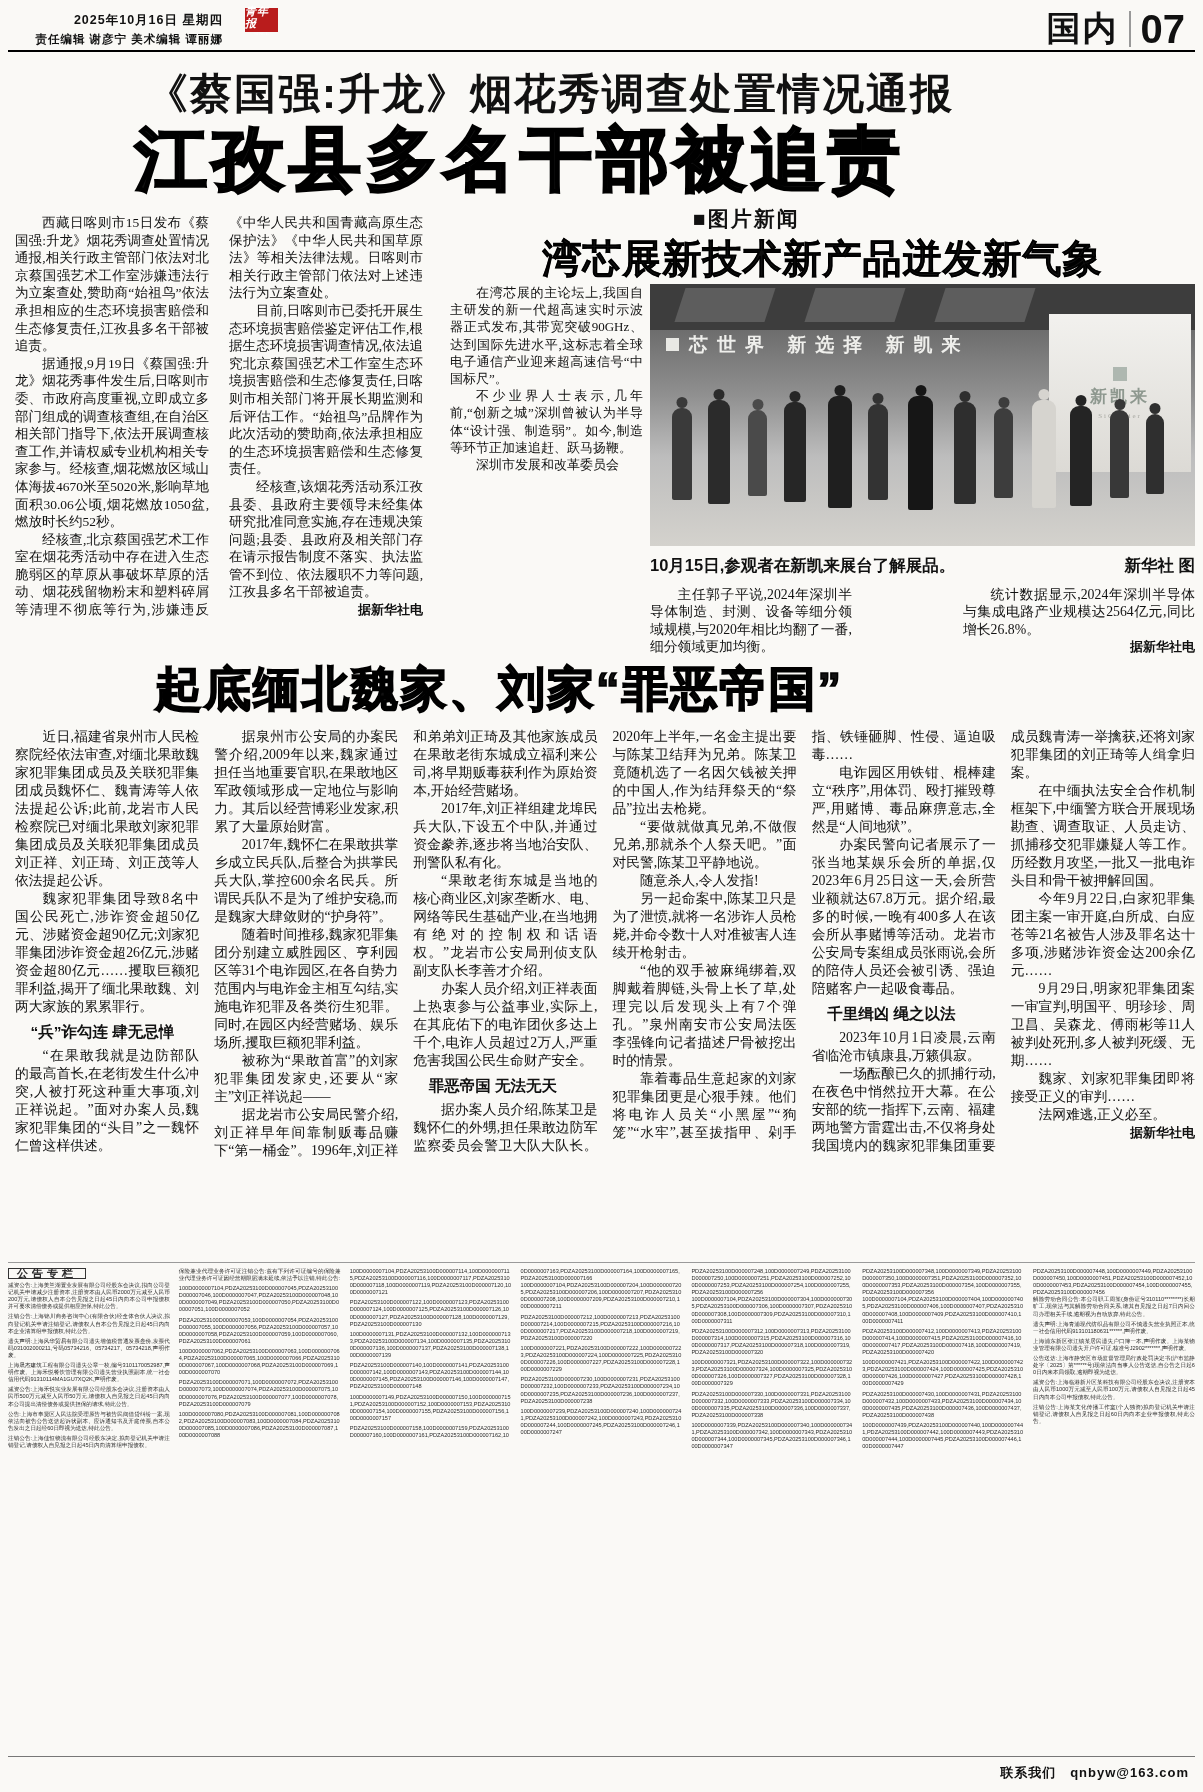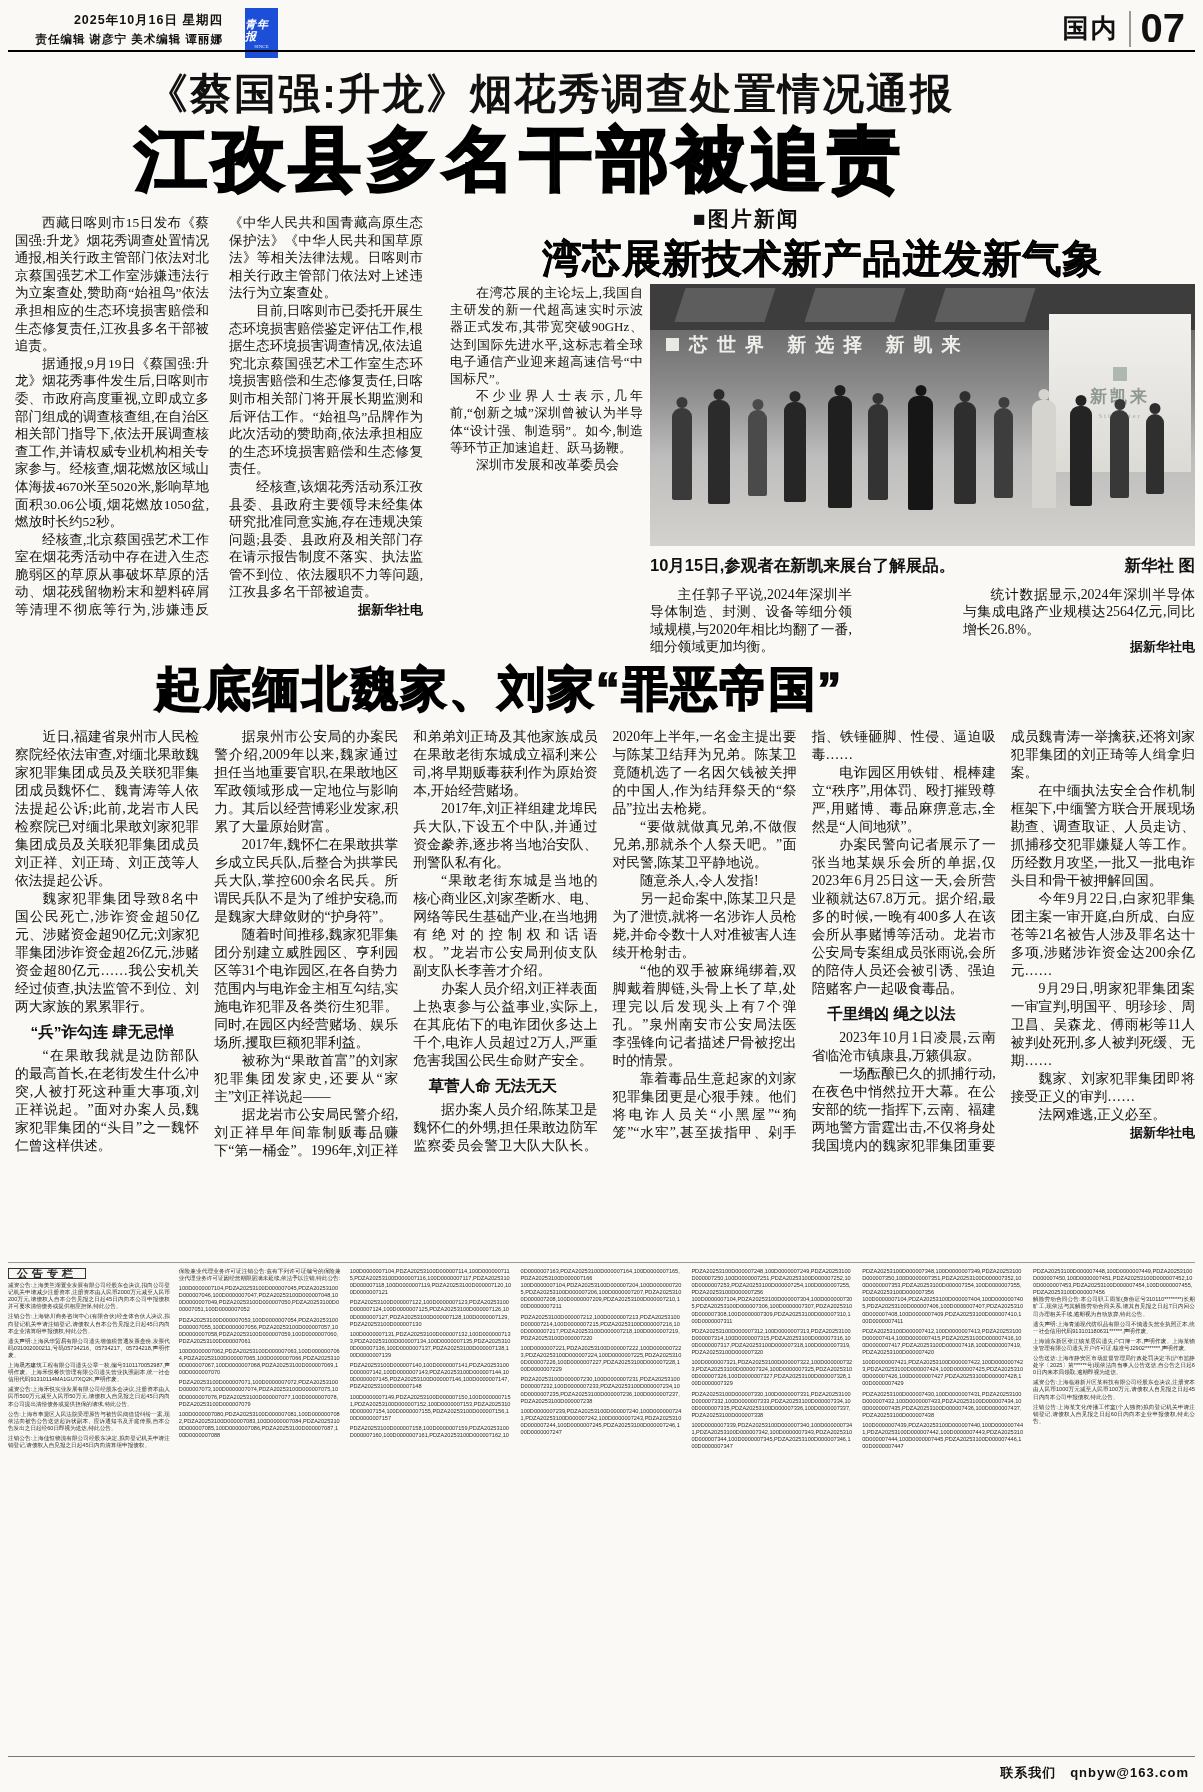--- a/index.html
+++ b/index.html
@@ -7,29 +7,29 @@
         font-family:"Liberation Serif","DejaVu Serif",serif;overflow:hidden;}
   [data-interactable]{box-sizing:border-box;}
 
   
   .hdr{position:absolute;top:0;left:8px;right:8px;height:50px;}
   .hdr-rule{position:absolute;top:50px;left:8px;right:8px;height:2px;background:#000;}
   .dateblock{position:absolute;top:12px;right:972px;text-align:right;
              font-family:"Liberation Sans","DejaVu Sans",sans-serif;}
   .dateblock .l1{font-size:12.5px;font-weight:bold;letter-spacing:1px;}
   .dateblock .l2{font-size:11.5px;font-weight:bold;margin-top:3px;letter-spacing:1px;}
-  .masthead{position:absolute;top:8px;left:237px;width:33px;height:50px;background:#1d4ed8;
+  .masthead{position:absolute;top:8px;left:237px;width:33px;height:24px;background:#b91c1c;
             color:#fff;display:flex;flex-direction:column;align-items:center;justify-content:center;
             font-family:"Liberation Serif",serif;}
   .masthead .mh-txt{font-size:11px;font-weight:bold;font-style:italic;letter-spacing:1px;line-height:12px;
                     writing-mode:horizontal-tb;}
   .masthead .mh-sub{font-size:5px;margin-top:2px;opacity:.85;}
   .pageid{position:absolute;top:6px;right:10px;display:flex;align-items:center;gap:10px;
           font-family:"Liberation Sans","DejaVu Sans",sans-serif;}
-  .pageid .sec{font-size:26px;font-weight:bold;letter-spacing:2px;}
+  .pageid .sec{font-size:34px;font-weight:bold;letter-spacing:2px;}
   .pageid .sep{width:2px;height:36px;background:#999;}
   .pageid .num{font-size:40px;font-weight:bold;}
 
   
   .a1-kicker{position:absolute;top:66px;left:0;width:1040px;text-align:center;
              font-family:"Liberation Sans","DejaVu Sans",sans-serif;
              font-size:42px;font-weight:600;letter-spacing:2px;margin-left:30px;}
   .a1-head{position:absolute;top:112px;left:0;width:1040px;text-align:center;
            font-family:"Liberation Sans","DejaVu Sans",sans-serif;
            font-size:72px;font-weight:900;letter-spacing:5px;
@@ -169,32 +169,32 @@
       <p data-interactable="false">主任郭子平说,2024年深圳半导体制造、封测、设备等细分领域规模,与2020年相比均翻了一番,细分领域更加均衡。</p>
     </div>
   <div class="pn-colc story" data-interactable="false">
       <p data-interactable="false">统计数据显示,2024年深圳半导体与集成电路产业规模达2564亿元,同比增长26.8%。</p>
       <p class="byline" data-interactable="false">据新华社电</p>
     </div>
 
   <div class="a2-head" data-interactable="false">起底缅北魏家、刘家“罪恶帝国”</div>
   <div class="a2-body story" data-interactable="false">
       <p data-interactable="false">近日,福建省泉州市人民检察院经依法审查,对缅北果敢魏家犯罪集团成员及关联犯罪集团成员魏怀仁、魏青涛等人依法提起公诉;此前,龙岩市人民检察院已对缅北果敢刘家犯罪集团成员及关联犯罪集团成员刘正祥、刘正琦、刘正茂等人依法提起公诉。</p>
-      <p data-interactable="false">魏家犯罪集团导致8名中国公民死亡,涉诈资金超50亿元、涉赌资金超90亿元;刘家犯罪集团涉诈资金超26亿元,涉赌资金超80亿元……我公安机关经过侦查,执法监管不到位、刘两大家族的累累罪行。</p>
+      <p data-interactable="false">魏家犯罪集团导致8名中国公民死亡,涉诈资金超50亿元、涉赌资金超90亿元;刘家犯罪集团涉诈资金超26亿元,涉赌资金超80亿元……攫取巨额犯罪利益,揭开了缅北果敢魏、刘两大家族的累累罪行。</p>
       <h4 class="subhead" data-interactable="false">“兵”诈勾连 肆无忌惮</h4>
       <p data-interactable="false">“在果敢我就是边防部队的最高首长,在老街发生什么冲突,人被打死这种重大事项,刘正祥说起。”面对办案人员,魏家犯罪集团的“头目”之一魏怀仁曾这样供述。</p>
       <p data-interactable="false">据泉州市公安局的办案民警介绍,2009年以来,魏家通过担任当地重要官职,在果敢地区军政领域形成一定地位与影响力。其后以经营博彩业发家,积累了大量原始财富。</p>
       <p data-interactable="false">2017年,魏怀仁在果敢拱掌乡成立民兵队,后整合为拱掌民兵大队,掌控600余名民兵。所谓民兵队不是为了维护安稳,而是魏家大肆敛财的“护身符”。</p>
       <p data-interactable="false">随着时间推移,魏家犯罪集团分别建立威胜园区、亨利园区等31个电诈园区,在各自势力范围内与电诈金主相互勾结,实施电诈犯罪及各类衍生犯罪。同时,在园区内经营赌场、娱乐场所,攫取巨额犯罪利益。</p>
       <p data-interactable="false">被称为“果敢首富”的刘家犯罪集团发家史,还要从“家主”刘正祥说起——</p>
       <p data-interactable="false">据龙岩市公安局民警介绍,刘正祥早年间靠制贩毒品赚下“第一桶金”。1996年,刘正祥和弟弟刘正琦及其他家族成员在果敢老街东城成立福利来公司,将早期贩毒获利作为原始资本,开始经营赌场。</p>
       <p data-interactable="false">2017年,刘正祥组建龙埠民兵大队,下设五个中队,并通过资金豢养,逐步将当地治安队、刑警队私有化。</p>
       <p data-interactable="false">“果敢老街东城是当地的核心商业区,刘家垄断水、电、网络等民生基础产业,在当地拥有绝对的控制权和话语权。”龙岩市公安局刑侦支队副支队长李善才介绍。</p>
       <p data-interactable="false">办案人员介绍,刘正祥表面上热衷参与公益事业,实际上,在其庇佑下的电诈团伙多达上千个,电诈人员超过2万人,严重危害我国公民生命财产安全。</p>
-      <h4 class="subhead" data-interactable="false">草菅人命 无法无天</h4>
+      <h4 class="subhead" data-interactable="false">罪恶帝国 无法无天</h4>
       <p data-interactable="false">据办案人员介绍,陈某卫是魏怀仁的外甥,担任果敢边防军监察委员会警卫大队大队长。2020年上半年,一名金主提出要与陈某卫结拜为兄弟。陈某卫竟随机选了一名因欠钱被关押的中国人,作为结拜祭天的“祭品”拉出去枪毙。</p>
       <p data-interactable="false">“要做就做真兄弟,不做假兄弟,那就杀个人祭天吧。”面对民警,陈某卫平静地说。</p>
       <p data-interactable="false">随意杀人,令人发指!</p>
       <p data-interactable="false">另一起命案中,陈某卫只是为了泄愤,就将一名涉诈人员枪毙,并命令数十人对准被害人连续开枪射击。</p>
       <p data-interactable="false">“他的双手被麻绳绑着,双脚戴着脚链,头骨上长了草,处理完以后发现头上有7个弹孔。”泉州南安市公安局法医李强锋向记者描述尸骨被挖出时的情景。</p>
       <p data-interactable="false">靠着毒品生意起家的刘家犯罪集团更是心狠手辣。他们将电诈人员关“小黑屋”“狗笼”“水牢”,甚至拔指甲、剁手指、铁锤砸脚、性侵、逼迫吸毒……</p>
       <p data-interactable="false">电诈园区用铁钳、棍棒建立“秩序”,用体罚、殴打摧毁尊严,用赌博、毒品麻痹意志,全然是“人间地狱”。</p>
       <p data-interactable="false">办案民警向记者展示了一张当地某娱乐会所的单据,仅2023年6月25日这一天,会所营业额就达67.8万元。据介绍,最多的时候,一晚有400多人在该会所从事赌博等活动。龙岩市公安局专案组成员张雨说,会所的陪侍人员还会被引诱、强迫陪赌客户一起吸食毒品。</p>
       <h4 class="subhead" data-interactable="false">千里缉凶 绳之以法</h4>
       <p data-interactable="false">2023年10月1日凌晨,云南省临沧市镇康县,万籁俱寂。</p>

